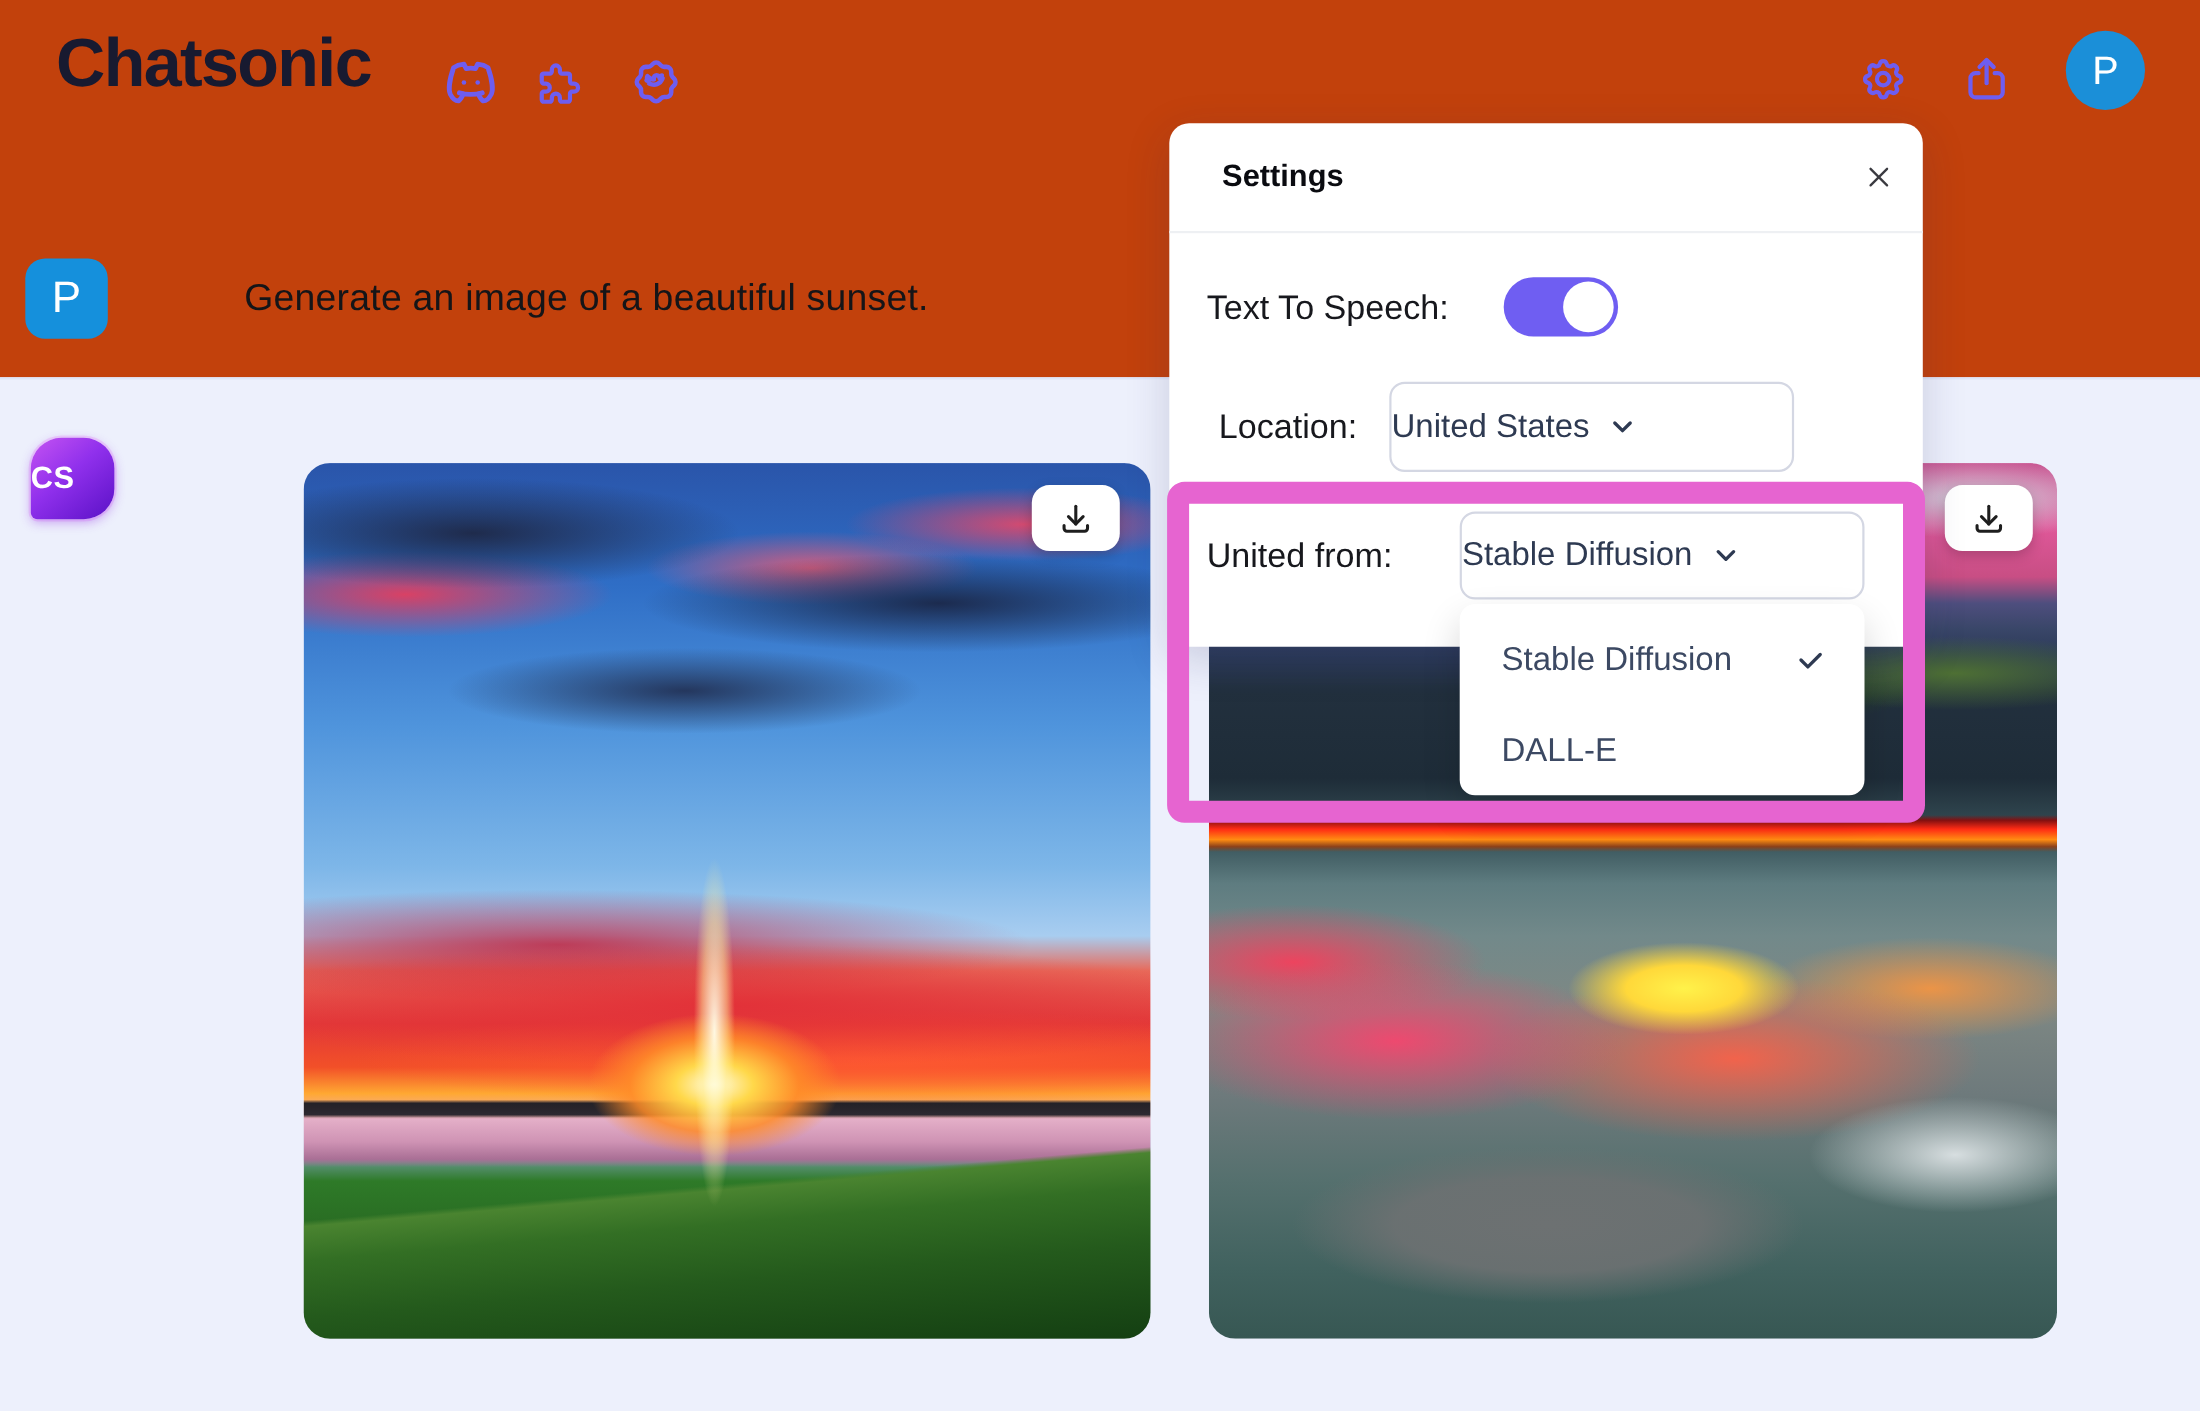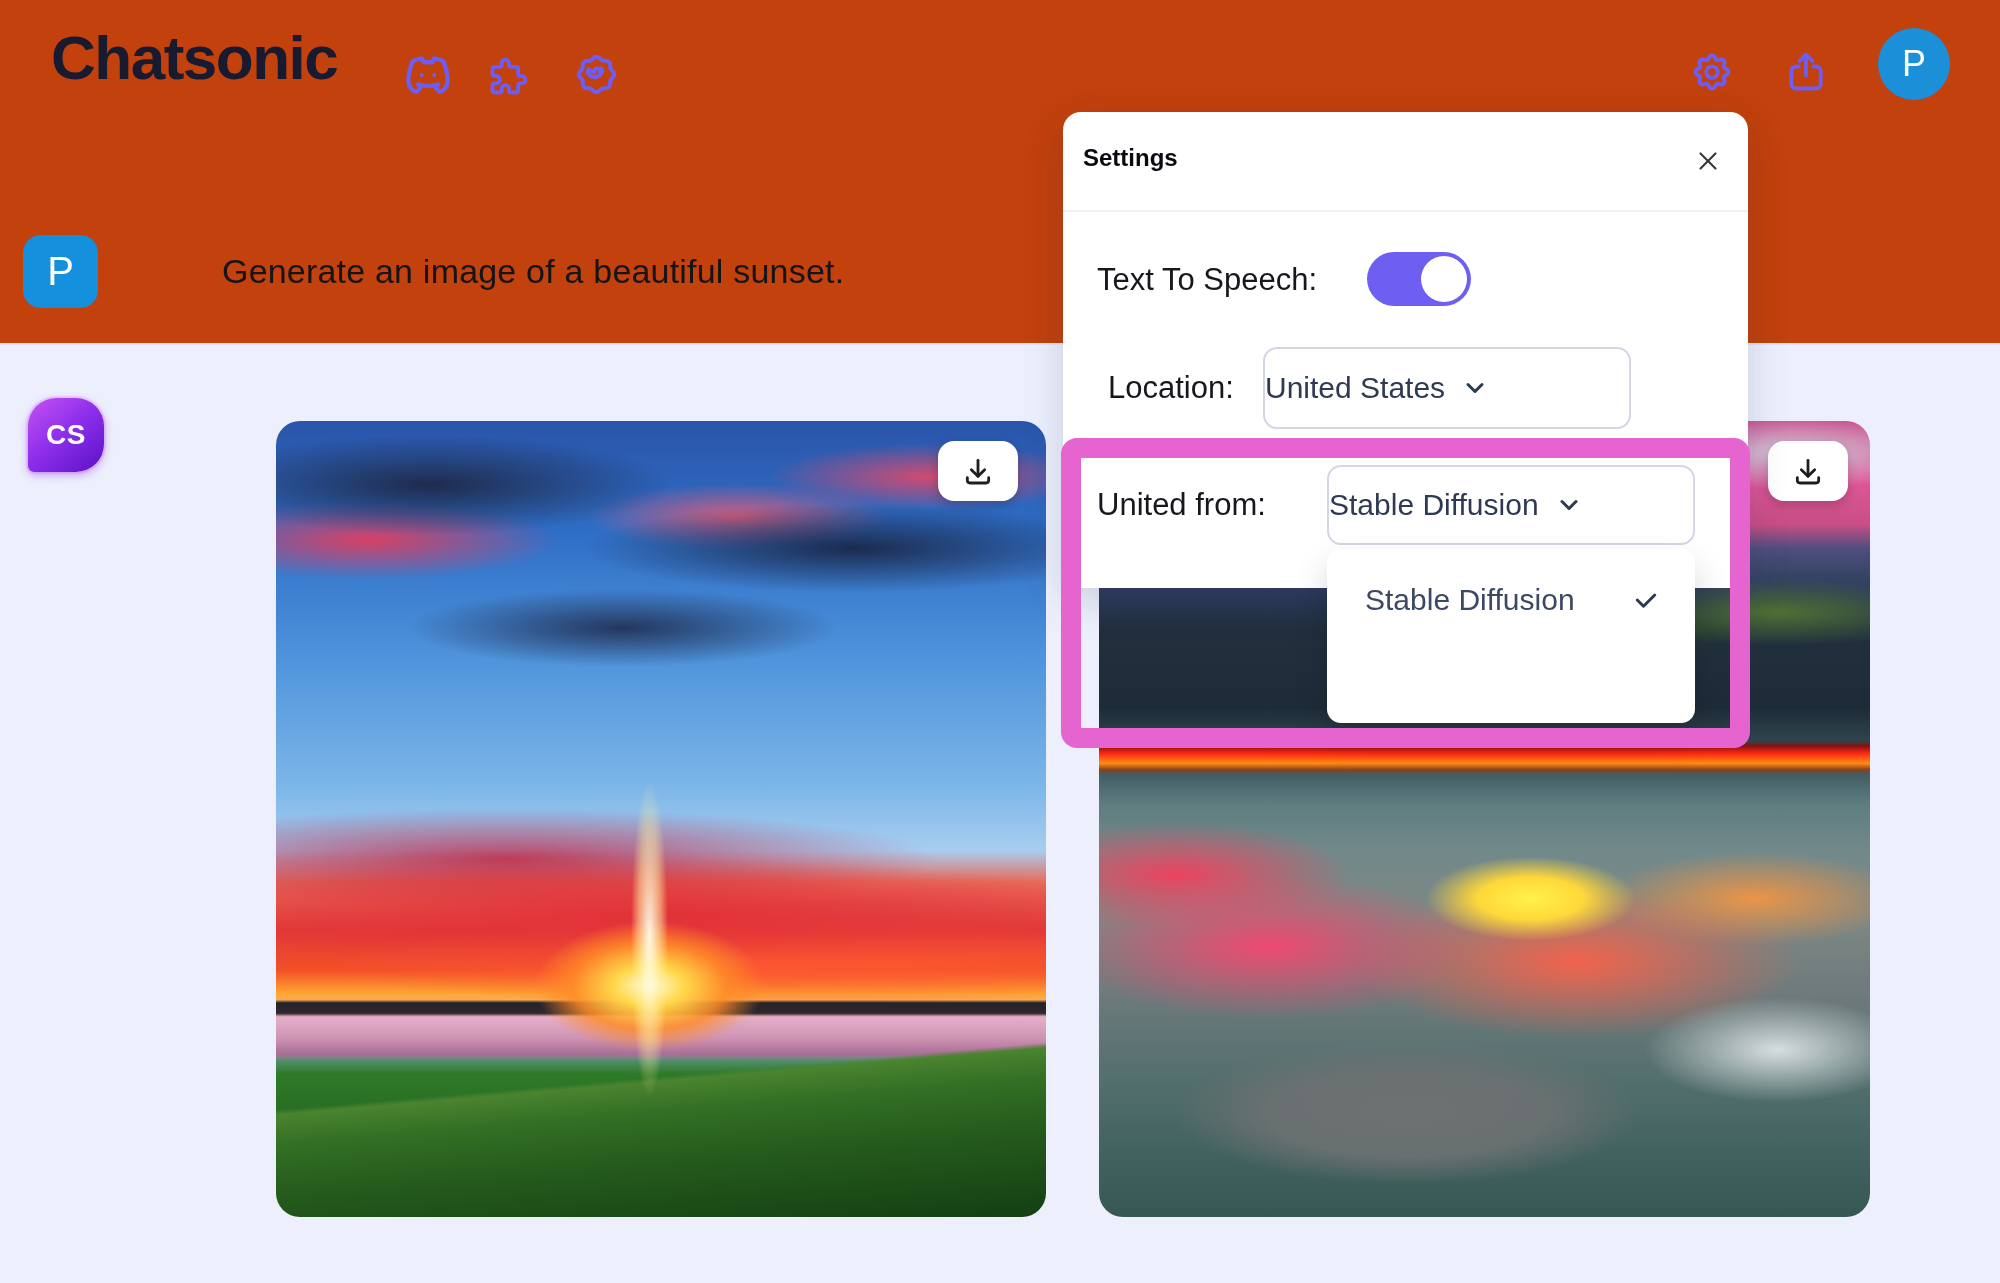--- a/index.html
+++ b/index.html
@@ -24,21 +24,21 @@
                background:#1590dc;color:#fff;font-size:40px;display:flex;align-items:center;
                justify-content:center;font-weight:400;}
   .user-msg{position:absolute;left:175px;top:252px;font-size:34px;color:#151518;letter-spacing:.2px;margin-left:47px;}
 
   
   .avatar-cs{position:absolute;left:28px;top:398px;width:76px;height:74px;
              border-radius:28px 28px 28px 6px;
              background:linear-gradient(140deg,#c553f2 0%,#9030ec 45%,#5a11c6 100%);
              box-shadow:0 3px 10px rgba(150,60,230,.45), 0 0 0 2px rgba(240,120,250,.25);
              color:#fff;font-size:28px;font-weight:800;letter-spacing:.5px;
-             display:flex;align-items:center;justify-content:center;}
+             display:flex;align-items:center;justify-content:flex-start;}
 
   
   .gen-img{position:absolute;top:421px;height:796px;border-radius:24px;z-index:5;}
   .img-left{left:276px;width:770px;
     background:
       radial-gradient(ellipse 26px 220px at 48.5% 65%, rgba(255,255,235,.95), rgba(255,240,160,.5) 45%, rgba(255,240,160,0) 72%),
       radial-gradient(ellipse 160px 90px at 48.5% 71%, #fffbe2 0%, #ffd84a 22%, rgba(255,140,40,.85) 48%, rgba(255,90,40,0) 72%),
       linear-gradient(175deg, rgba(0,0,0,0) 79.8%, #4a8430 80.4%, #336f24 84%, #245a1c 90%, #143f12 100%),
       linear-gradient(to bottom, rgba(0,0,0,0) 74.6%, #e3aec7 75%, #cf93b4 77.5%, #a96f95 79.5%, rgba(169,111,149,0) 80.4%),
       linear-gradient(to bottom, rgba(0,0,0,0) 72.7%, rgba(24,26,36,.95) 73.1%, rgba(24,26,36,.9) 74.4%, rgba(24,26,36,0) 74.9%),
@@ -74,21 +74,21 @@
         #55706e 82%,#41625f 92%,#375753 100%);}
 
   .dl-btn{position:absolute;top:441px;width:80px;height:60px;border-radius:16px;background:#fff;
           box-shadow:0 4px 12px rgba(0,0,0,.20);display:flex;align-items:center;justify-content:center;
           cursor:pointer;z-index:8;}
   .dl-left{left:938px;} .dl-right{left:1768px;}
 
   
   .panel{position:absolute;left:1063px;top:112px;width:685px;height:476px;background:#fff;
          border-radius:18px;box-shadow:0 12px 40px rgba(40,40,90,.18);z-index:20;}
-  .panel-title{position:absolute;left:20px;top:32px;font-size:24px;font-weight:700;color:#0a0b10;}
+  .panel-title{position:absolute;left:48px;top:32px;font-size:28px;font-weight:700;color:#0a0b10;}
   .panel-close{position:absolute;left:630px;top:34px;width:30px;height:30px;cursor:pointer;}
   .panel-divider{position:absolute;left:0;top:98px;width:685px;height:2px;background:#eef0f3;}
   .p-label{position:absolute;left:34px;font-size:31px;color:#17181d;}
   .lbl-tts{top:150px;} .lbl-loc{top:258px;margin-left:11px;} .lbl-img{top:375px;}
 
   .toggle{position:absolute;left:304px;top:140px;width:104px;height:54px;border-radius:27px;
           background:#6f5ef2;cursor:pointer;}
   .toggle .knob{position:absolute;right:4px;top:4px;width:46px;height:46px;border-radius:50%;background:#fff;}
 
   .dd-btn{position:absolute;background:#fff;border:2px solid #d4d7e3;border-radius:14px;
@@ -220,18 +220,21 @@
       </svg>
     </div>
 
     <div class="menu">
       <div class="menu-item mi-1">
         <span class="mi-label">Stable Diffusion</span>
         <svg class="mi-check" width="30" height="30" viewBox="0 0 24 24" style="stroke:#2e3a52;fill:none;stroke-width:2.4;stroke-linecap:round;stroke-linejoin:round;">
           <path d="M5 12l5 5l9-9"></path>
         </svg>
       </div>
+      <div class="menu-item mi-2">
+        <span class="mi-label">DALL-E</span>
+      </div>
     </div>
   </div>
 
   <div class="annotation"></div>
 
 </div>
 
 </body></html>

